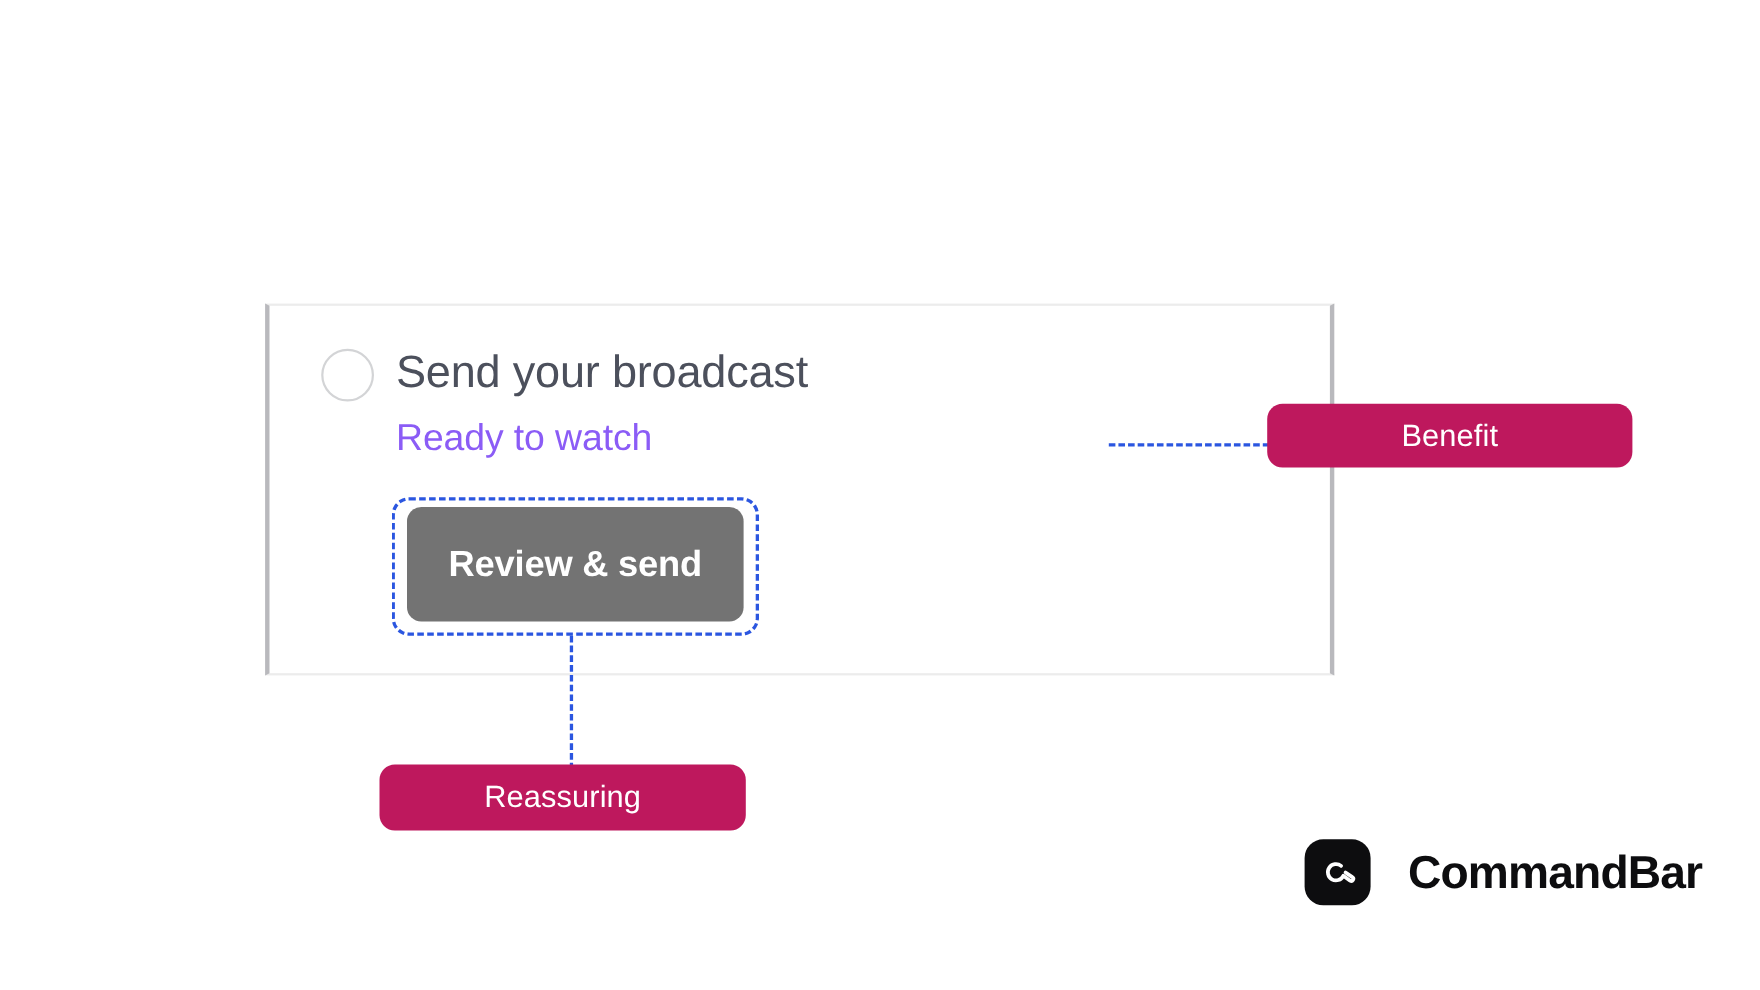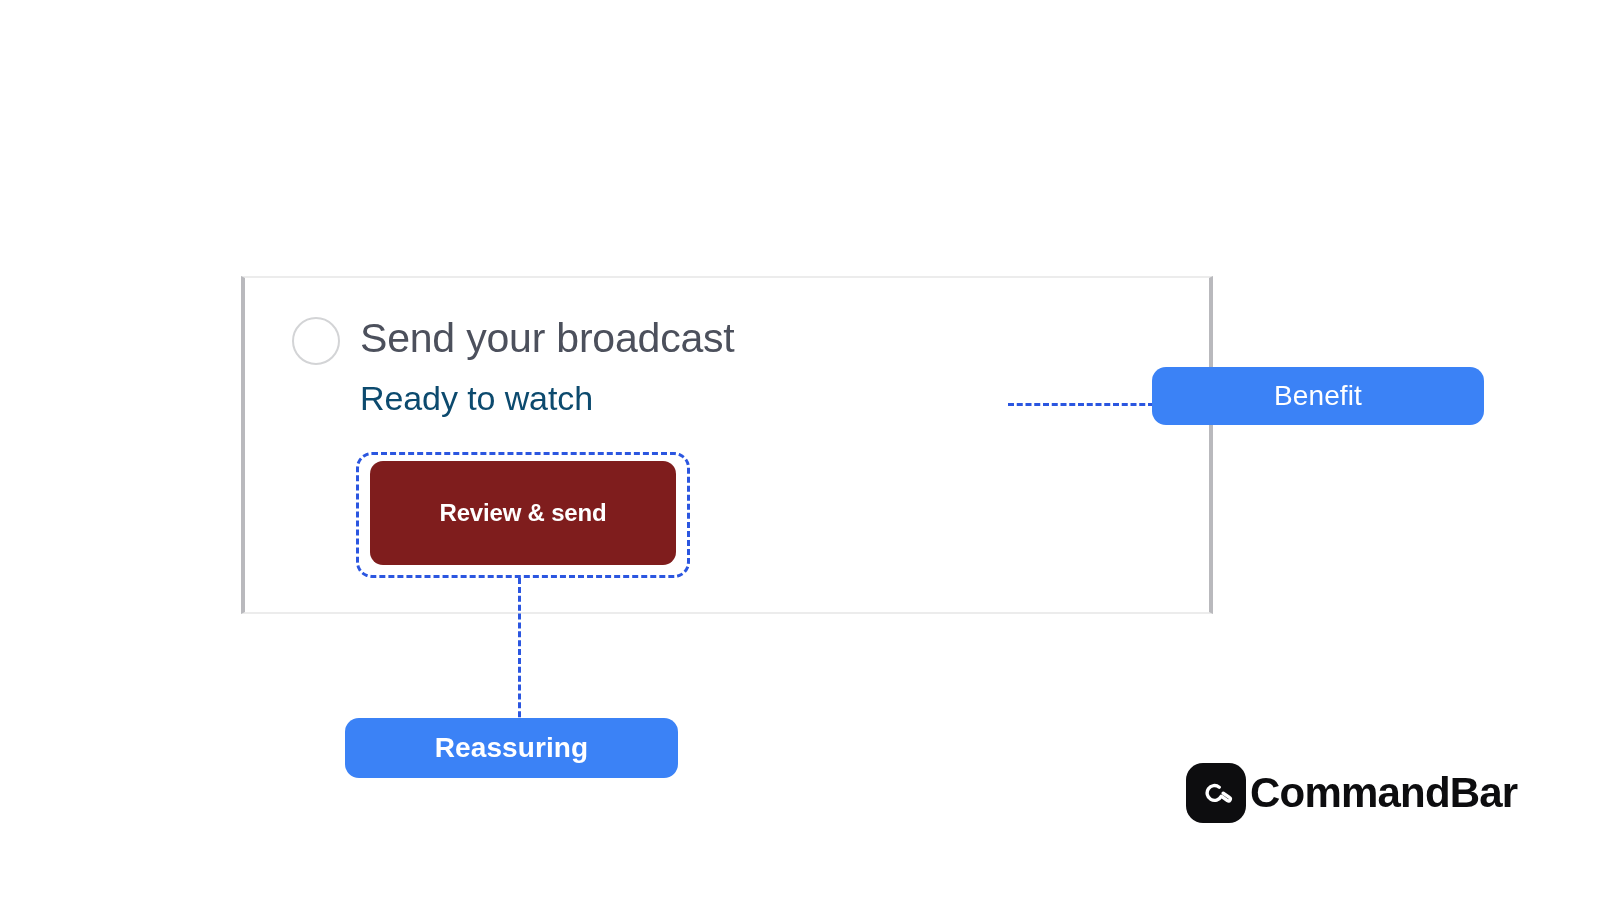--- a/index.html
+++ b/index.html
@@ -65,21 +65,21 @@
     white-space: nowrap;
   }
 
   .step-sub {
     position: absolute;
     left: 360px;
     top: 376px;
     font-size: 34px;
     line-height: 44px;
     font-weight: 400;
-    color: #0c4a6e;
+    color: #8b5cf6;
     letter-spacing: -0.1px;
     white-space: nowrap;
     display: flex;
     align-items: baseline;
   }
   .sub-plain { display: inline-block; }
 
   
   .hl-phrase {
     display: inline-block;
@@ -114,58 +114,57 @@
     border: 3px dashed #2b56e0;
     border-radius: 16px;
     pointer-events: none;
   }
   .cta-button {
     position: absolute;
     left: 14px;
     top: 9px;
     width: 306px;
     height: 104px;
-    background: #7f1d1d;
+    background: #737373;
     border: none;
     border-radius: 13px;
     color: #ffffff;
     font-family: "Liberation Sans", sans-serif;
-    font-size: 24px;
+    font-size: 33px;
     font-weight: 700;
     letter-spacing: -0.2px;
     cursor: pointer;
     padding: 0;
   }
 
   
   .badge {
     position: absolute;
-    background: #3b82f6;
+    background: #be185d;
     color: #ffffff;
     border-radius: 14px;
     display: flex;
     align-items: center;
     justify-content: center;
     font-size: 28px;
     font-weight: 400;
     letter-spacing: 0.1px;
     white-space: nowrap;
   }
   .badge-benefit {
     left: 1152px;
     top: 367px;
     width: 332px;
     height: 58px;
   }
   .badge-reassuring {
     left: 345px;
-    top: 718px;
+    top: 695px;
     width: 333px;
     height: 60px;
-    font-weight: bold;
   }
 
   
   .connector-h {
     position: absolute;
     left: 1008px;
     top: 403px;
     width: 146px;
     height: 0;
     border-top: 3px dashed #2b56e0;
@@ -179,21 +178,21 @@
     border-left: 3px dashed #2b56e0;
   }
 
   
   .logo-lockup {
     position: absolute;
     left: 1186px;
     top: 763px;
     display: flex;
     align-items: center;
-    gap: 4px;
+    gap: 34px;
   }
   .logo-mark {
     width: 60px;
     height: 60px;
     border-radius: 17px;
     background: #0d0d0f;
     display: flex;
     align-items: center;
     justify-content: center;
   }

